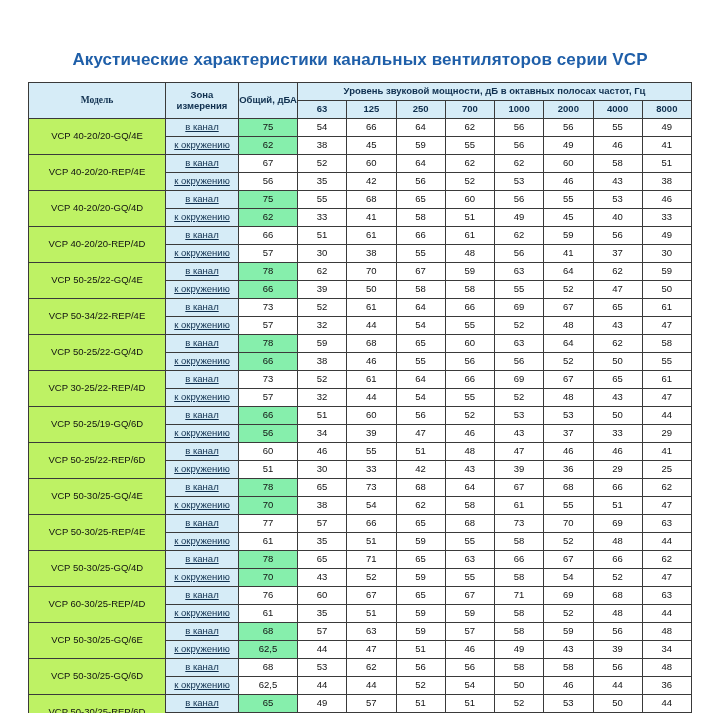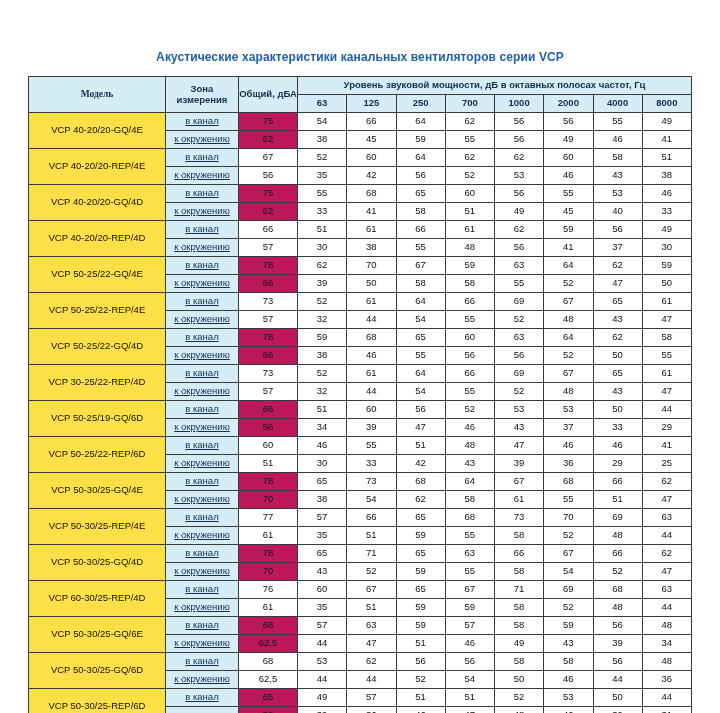--- a/index.html
+++ b/index.html
@@ -15,21 +15,21 @@
     overflow: hidden;
   }
   .page {
     position: relative;
     width: 720px;
     height: 713px;
     box-sizing: border-box;
   }
   .title {
     text-align: center;
-    font-size: 12px;
+    font-size: 17px;
     font-weight: bold;
     color: #1f5fa9;
     padding-top: 50px;
     padding-bottom: 12px;
     letter-spacing: 0.1px;
   }
   table.acoustic {
     border-collapse: collapse;
     margin: 0 auto;
     width: 664px;
@@ -49,41 +49,41 @@
     background: #d6ecf7;
     font-weight: bold;
     color: #10304f;
     height: 17px;
   }
   th.head-model { width: 136px; font-family: Liberation Serif, serif; }
   th.head-zone { width: 72px; }
   th.head-total { width: 58px; }
   th.head-band { width: 49.7px; }
   td.model {
-    background: #fde047;
+    background: #bef264;
     text-align: center;
     font-size: 9.5px;
     height: 17px;
     color: #111;
   }
   td.zone {
     background: #d6ecf7;
     font-size: 8.6px;
     color: #10304f;
     height: 17px;
     text-decoration: underline;
   }
   td.val {
     background: #ffffff;
     font-size: 9.5px;
     height: 17px;
     color: #111;
   }
   td.total {
-    background: #be185d;
+    background: #86efac;
     font-size: 9.5px;
     height: 17px;
     color: #111;
   }
   tbody tr.row-b td.val,
   tbody tr.row-b td.total {
     background: #ffffff;
   }
 </style>
 </head>
@@ -232,21 +232,21 @@
           <td class="val">39</td>
           <td class="val">50</td>
           <td class="val">58</td>
           <td class="val">58</td>
           <td class="val">55</td>
           <td class="val">52</td>
           <td class="val">47</td>
           <td class="val">50</td>
         </tr>
         <tr class="row-b">
-          <td class="model" rowspan="2">VCP 50-25/22-REP/4E</td>
+          <td class="model" rowspan="2">VCP 50-34/22-REP/4E</td>
           <td class="zone">в канал</td>
           <td class="total">73</td>
           <td class="val">52</td>
           <td class="val">61</td>
           <td class="val">64</td>
           <td class="val">66</td>
           <td class="val">69</td>
           <td class="val">67</td>
           <td class="val">65</td>
           <td class="val">61</td>

